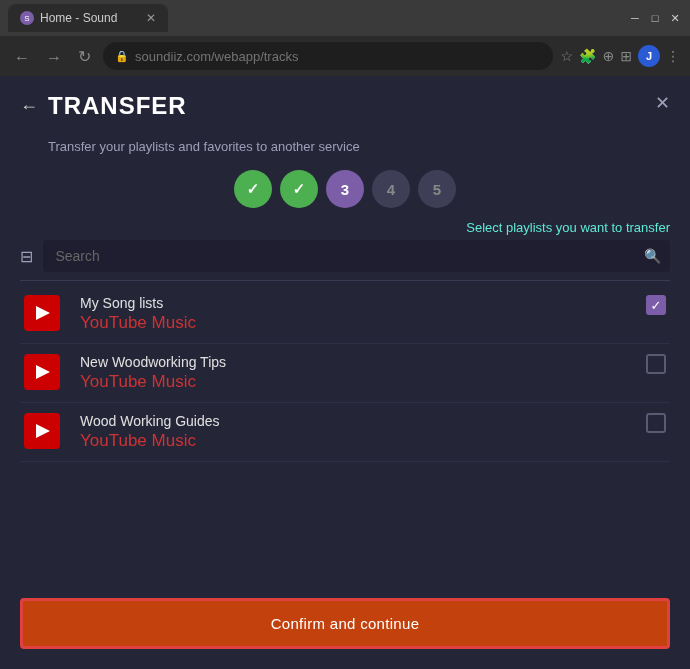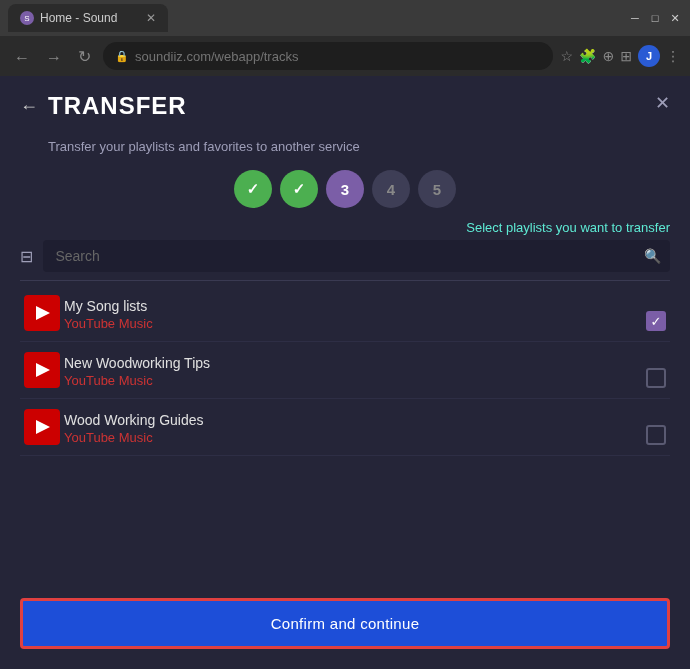--- a/index.html
+++ b/index.html
@@ -244,24 +244,24 @@
       border-top: 1px solid #3a3a52;
       margin: 4px 0;
     }
 
     
     .playlist-list {
       margin-top: 4px;
     }
     .playlist-item {
       display: flex;
-      align-items: flex-end;
+      align-items: flex-start;
       padding: 10px 4px;
       border-bottom: 1px solid #2e2e45;
-      gap: 4px;
+      gap: 20px;
     }
     .playlist-thumb {
       width: 36px;
       height: 36px;
       background: #cc0000;
       border-radius: 4px;
       display: flex;
       align-items: center;
       justify-content: center;
       flex-shrink: 0;
@@ -277,21 +277,21 @@
     .playlist-info {
       flex: 1;
     }
     .playlist-name {
       color: #e0e0e0;
       font-size: 14px;
       font-weight: 500;
     }
     .playlist-source {
       color: #cc3333;
-      font-size: 13px;
+      font-size: 17px;
       margin-top: 2px;
     }
     .playlist-checkbox {
       width: 20px;
       height: 20px;
       flex-shrink: 0;
     }
     .checkbox-checked {
       background: #7b5ea7;
       border: none;
@@ -313,21 +313,21 @@
     
     .confirm-btn-wrapper {
       position: absolute;
       bottom: 20px;
       left: 20px;
       right: 20px;
     }
     .confirm-btn {
       width: 100%;
       padding: 14px;
-      background: #1d4ed8;
+      background: #c2410c;
       color: white;
       font-size: 15px;
       font-weight: 500;
       border: 3px solid #e04040;
       border-radius: 4px;
       cursor: pointer;
       letter-spacing: 0.3px;
     }
   </style>
 </head>

